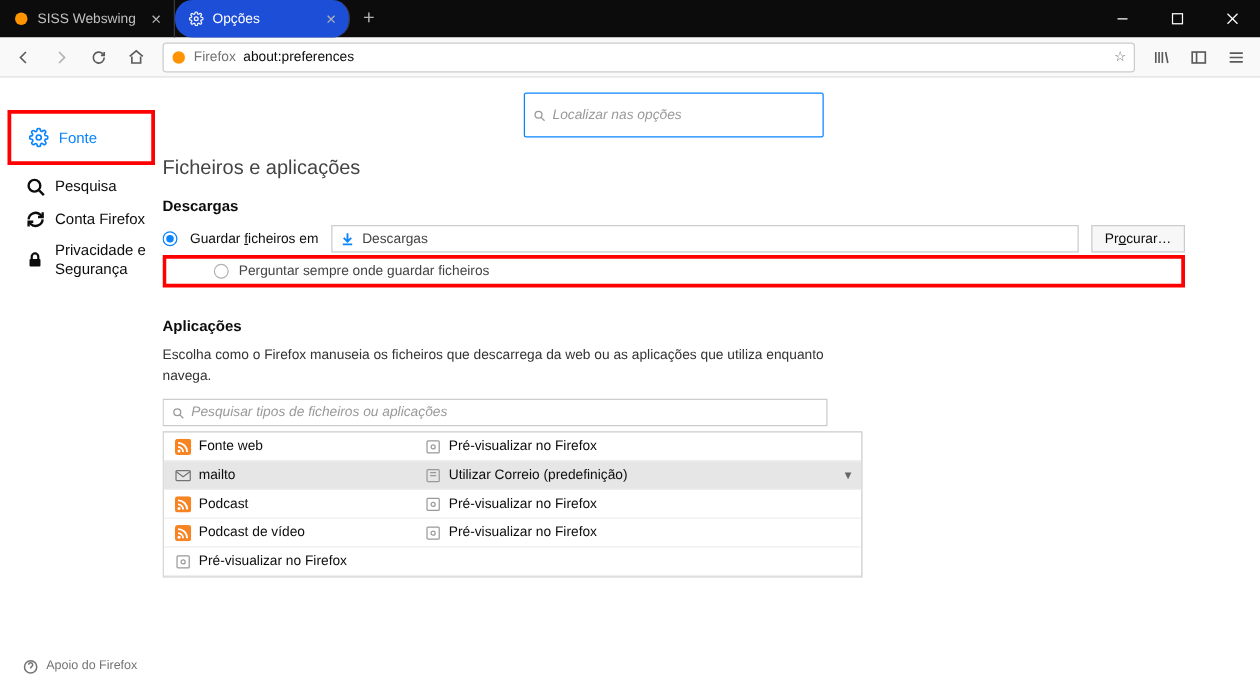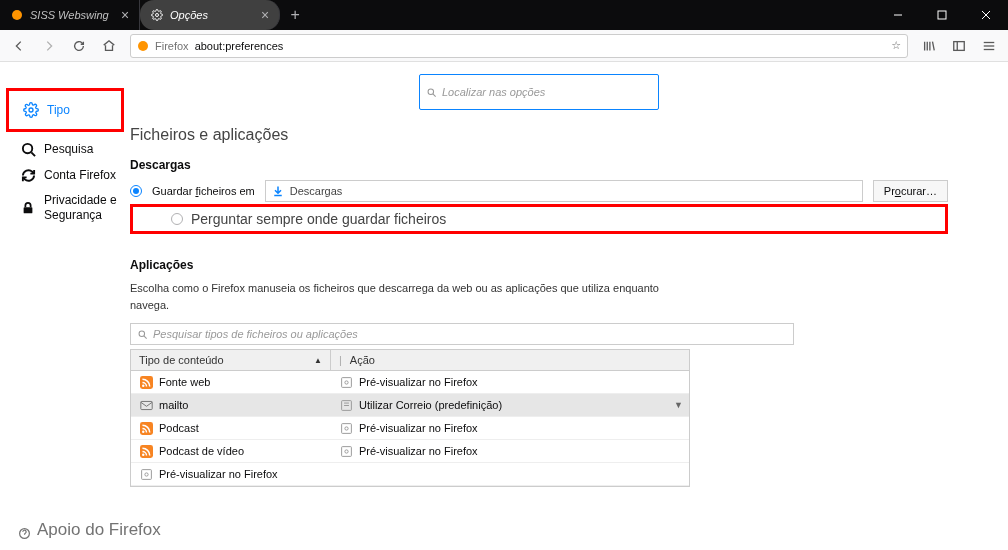--- a/index.html
+++ b/index.html
@@ -1,22 +1,22 @@
 <!DOCTYPE html>
 <html><head>
 <meta charset="utf-8">
 <style>
 * { margin: 0; padding: 0; box-sizing: border-box; font-family: "Segoe UI", Arial, sans-serif; }
 body { width: 1008px; height: 550px; background: #fff; overflow: hidden; font-size: 12px; color: #0c0c0d; }
 
 
-.titlebar { display: flex; height: 30px; background: #0c0c0d; color: #f9f9fa; align-items: stretch; font-style: italic; }
+.titlebar { display: flex; height: 30px; background: #0c0c0d; color: #f9f9fa; align-items: stretch; }
 .tabs { display: flex; flex: 1; }
 .tab { display: flex; align-items: center; gap: 6px; padding: 0 10px; min-width: 140px; border-right: 1px solid #38383d; font-size: 11px; color: #c0c0c0; position: relative; }
-.tab.active { background: #404040; color: #fff; border-radius: 14px; }
+.tab.active { background: #1d4ed8; color: #fff; border-radius: 14px; }
 .tab .favicon { width: 14px; height: 14px; display: inline-flex; align-items: center; justify-content: center; }
 .tab .close { margin-left: auto; font-size: 14px; color: #b1b1b3; }
 .newtab { width: 30px; display: flex; align-items: center; justify-content: center; color: #b1b1b3; font-size: 16px; }
 .wincontrols { display: flex; }
 .wincontrols div { width: 44px; display: flex; align-items: center; justify-content: center; color: #fff; font-size: 11px; }
 
 
 .navbar { display: flex; align-items: center; height: 32px; background: #f9f9fa; border-bottom: 1px solid #e0e0e0; padding: 0 6px; gap: 4px; }
 .navbtn { width: 26px; height: 26px; display: flex; align-items: center; justify-content: center; color: #5a5a5a; border-radius: 3px; }
 .urlbar { flex: 1; display: flex; align-items: center; height: 24px; border: 1px solid #ccc; border-radius: 3px; background: #fff; margin: 0 4px; padding: 0 6px; gap: 6px; font-size: 11px; color: #737373; }
@@ -26,45 +26,45 @@
 .urlbar .star { margin-left: auto; color: #737373; }
 
 
 .page { display: flex; height: calc(550px - 62px); }
 .sidebar { width: 130px; padding-top: 26px; }
 .side-item { display: flex; align-items: center; gap: 8px; padding: 5px 10px 5px 20px; font-size: 12px; color: #0c0c0d; line-height: 1.25; }
 .side-item.active { color: #0a84ff; }
 .side-item .sicon { width: 16px; height: 16px; display: inline-flex; align-items: center; justify-content: center; flex-shrink: 0; }
 .hl-side { border: 3px solid #ff0000; margin: 0 6px 4px 6px; padding: 6px 0; }
 .hl-side .side-item { padding-left: 14px; }
-.help { position: absolute; left: 18px; bottom: 10px; display: flex; align-items: flex-end; gap: 6px; font-size: 17px; color: #737373; }
+.help { position: absolute; left: 18px; bottom: 10px; display: flex; align-items: flex-start; gap: 6px; font-size: 10px; color: #737373; }
 
 .content { flex: 1; padding-right: 60px; overflow: hidden; }
 
 .searchwrap { display: flex; justify-content: center; padding: 12px 0 16px; }
 .prefsearch { width: 240px; height: 36px; border: 1px solid #0a84ff; border-radius: 2px; display: flex; align-items: center; padding: 0 6px; gap: 5px; font-size: 11px; font-style: italic; color: #999; }
 .mag { width: 11px; height: 11px; }
 
 h1.sect { font-size: 16px; font-weight: 400; color: #444; margin-bottom: 14px; }
 h2.sub { font-size: 12px; font-weight: 600; margin-bottom: 8px; }
 
 .downloads-row { display: flex; align-items: center; gap: 10px; font-size: 11px; margin-bottom: 3px; }
 .radio { width: 12px; height: 12px; border: 1px solid #0a84ff; border-radius: 50%; display: inline-flex; align-items: center; justify-content: center; }
 .radio.checked::after { content: ""; width: 6px; height: 6px; background: #0a84ff; border-radius: 50%; }
 .pathbox { flex: 1; height: 22px; border: 1px solid #ccc; display: flex; align-items: center; padding: 0 6px; gap: 6px; color: #444; background: #fff; }
 .browsebtn { height: 22px; border: 1px solid #ccc; background: #f7f7f7; padding: 0 10px; font-size: 11px; display: flex; align-items: center; }
 .underline-key { text-decoration: underline; }
 
 .hl-row { border: 3px solid #ff0000; padding: 4px 6px; margin-top: -1px; }
-.ask-row { display: flex; align-items: center; gap: 8px; font-size: 14px; color: #444; padding-left: 32px; }
+.ask-row { display: flex; align-items: center; gap: 8px; font-size: 11px; color: #444; padding-left: 32px; }
 .radio.empty { border-color: #b1b1b3; }
 
 .apps { margin-top: 24px; }
 .apps-desc { font-size: 11px; color: #333; line-height: 1.5; margin-bottom: 10px; max-width: 560px; }
-.appsearch { width: 664px; height: 22px; border: 1px solid #ccc; display: flex; align-items: center; padding: 0 6px; gap: 5px; font-size: 11px; font-style: italic; color: #999; margin-bottom: 4px; }
+.appsearch { width: 532px; height: 22px; border: 1px solid #ccc; display: flex; align-items: center; padding: 0 6px; gap: 5px; font-size: 11px; font-style: italic; color: #999; margin-bottom: 4px; }
 
 .apptable { width: 560px; border: 1px solid #ccc; font-size: 11px; }
 .thead { display: flex; background: #f0f0f0; border-bottom: 1px solid #ccc; }
 .th { padding: 4px 8px; display: flex; align-items: center; gap: 4px; color: #333; }
 .th.col1 { width: 200px; border-right: 1px solid #ccc; }
 .th.col2 { flex: 1; }
 .sortup { font-size: 8px; margin-left: auto; }
 .trow { display: flex; border-bottom: 1px solid #eee; }
 .trow.selected { background: #e6e6e6; }
 .td { padding: 4px 8px; display: flex; align-items: center; gap: 6px; }
@@ -177,21 +177,21 @@
 <div class="page">
   <div class="sidebar">
     <div class="hl-side">
       <div class="side-item active">
         <span class="sicon">
             <svg width="16" height="16" viewBox="0 0 24 24" fill="none" stroke="#0a84ff" stroke-width="2">
               <circle cx="12" cy="12" r="3"></circle>
               <path d="M19.4 15a1.7 1.7 0 0 0 .3 1.8l.1.1a2 2 0 1 1-2.8 2.8l-.1-.1a1.7 1.7 0 0 0-1.8-.3 1.7 1.7 0 0 0-1 1.5V21a2 2 0 1 1-4 0v-.1a1.7 1.7 0 0 0-1-1.5 1.7 1.7 0 0 0-1.8.3l-.1.1a2 2 0 1 1-2.8-2.8l.1-.1a1.7 1.7 0 0 0 .3-1.8 1.7 1.7 0 0 0-1.5-1H3a2 2 0 1 1 0-4h.1a1.7 1.7 0 0 0 1.5-1 1.7 1.7 0 0 0-.3-1.8l-.1-.1a2 2 0 1 1 2.8-2.8l.1.1a1.7 1.7 0 0 0 1.8.3 1.7 1.7 0 0 0 1-1.5V3a2 2 0 1 1 4 0v.1a1.7 1.7 0 0 0 1 1.5 1.7 1.7 0 0 0 1.8-.3l.1-.1a2 2 0 1 1 2.8 2.8l-.1.1a1.7 1.7 0 0 0-.3 1.8 1.7 1.7 0 0 0 1.5 1H21a2 2 0 1 1 0 4h-.1a1.7 1.7 0 0 0-1.5 1z"></path>
             </svg>
           </span>
-        <span>Tipo</span>
+        <span>Fonte</span>
       </div>
     </div>
     <div class="side-item">
       <span class="sicon">
           <svg width="15" height="15" viewBox="0 0 16 16" fill="none" stroke="#0c0c0d" stroke-width="2">
             <circle cx="7" cy="7" r="5"></circle>
             <line x1="11" y1="11" x2="15" y2="15"></line>
           </svg>
         </span>
       <span>Pesquisa</span>
@@ -261,30 +261,20 @@
 
       <div class="appsearch">
         <svg class="mag" viewBox="0 0 16 16" fill="none" stroke="#999" stroke-width="1.5">
             <circle cx="7" cy="7" r="4"></circle>
             <line x1="10" y1="10" x2="14" y2="14"></line>
           </svg>
         <span>Pesquisar tipos de ficheiros ou aplicações</span>
       </div>
 
       <div class="apptable">
-        <div class="thead">
-          <div class="th col1">
-              <span>Tipo de conteúdo</span>
-              <span class="sortup">▲</span>
-            </div>
-          <div class="th col2">
-              <span style="color:#aaa;margin-right:4px">|</span>
-              <span>Ação</span>
-            </div>
-        </div>
         <div id="tbody">
             <div class="trow">
               <div class="td col1">
                 <span class="tinyicon">
                   <svg width="13" height="13" viewBox="0 0 16 16">
                     <rect width="16" height="16" rx="3" fill="#f78422"></rect>
                     <circle cx="4" cy="12" r="1.5" fill="#fff"></circle>
                     <path d="M3 8a5 5 0 0 1 5 5M3 4a9 9 0 0 1 9 9" fill="none" stroke="#fff" stroke-width="1.8"></path>
                   </svg>
                 </span>

